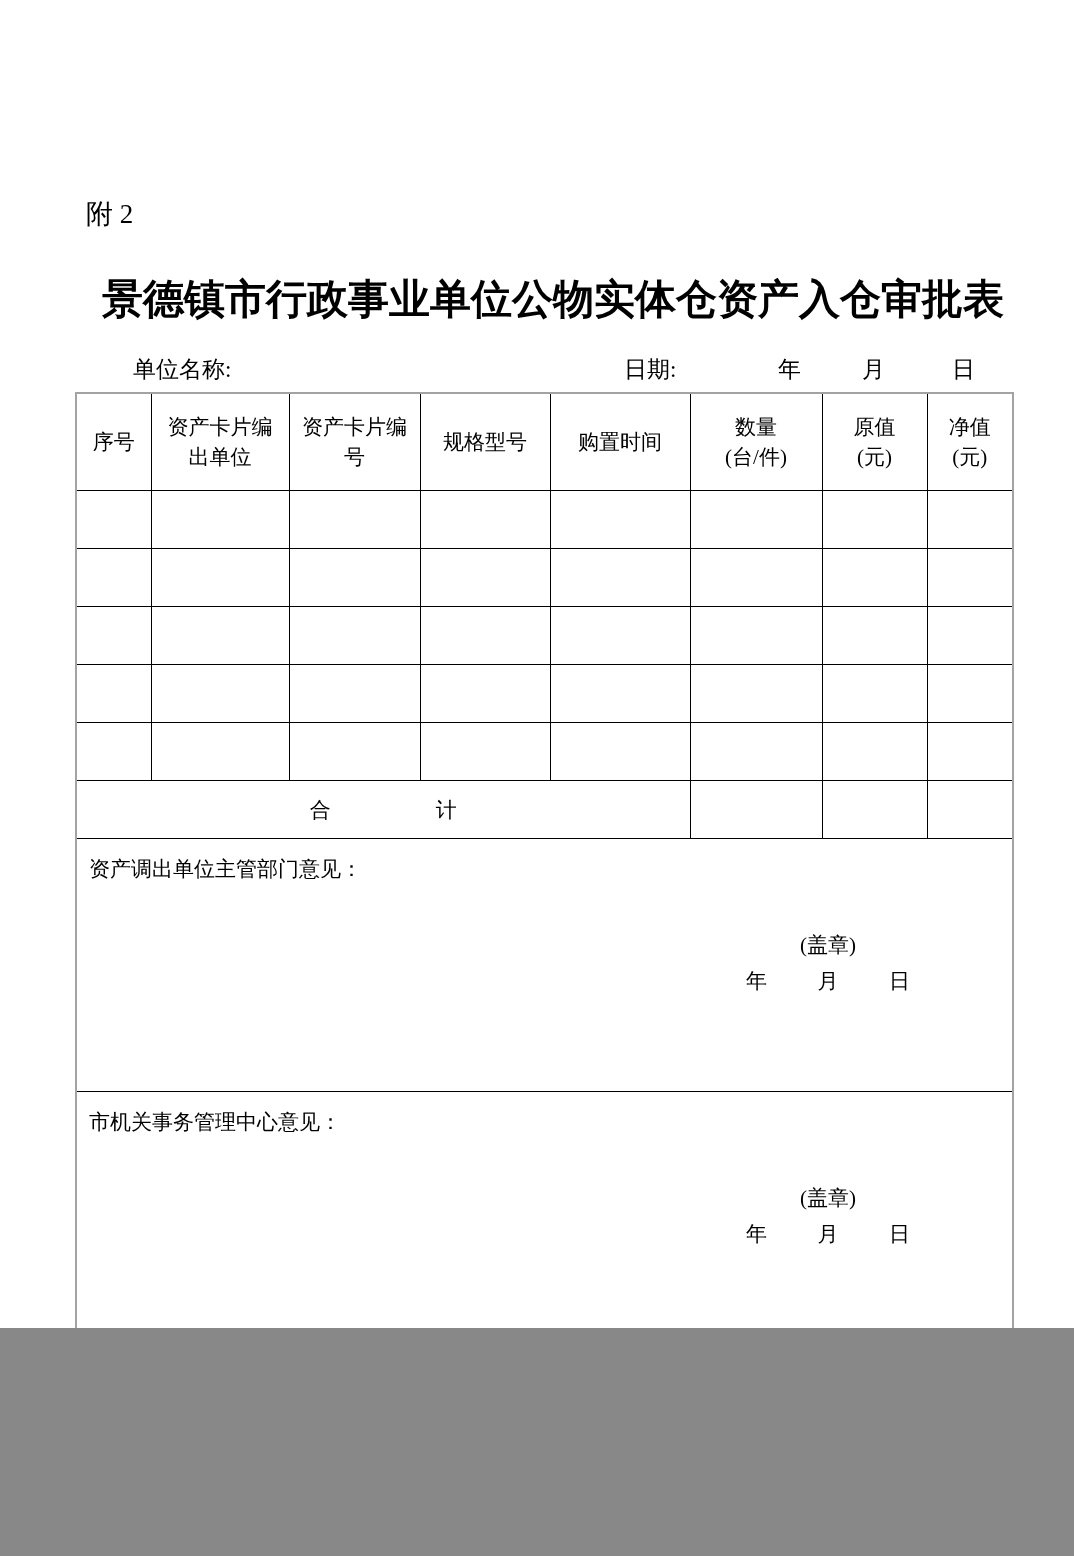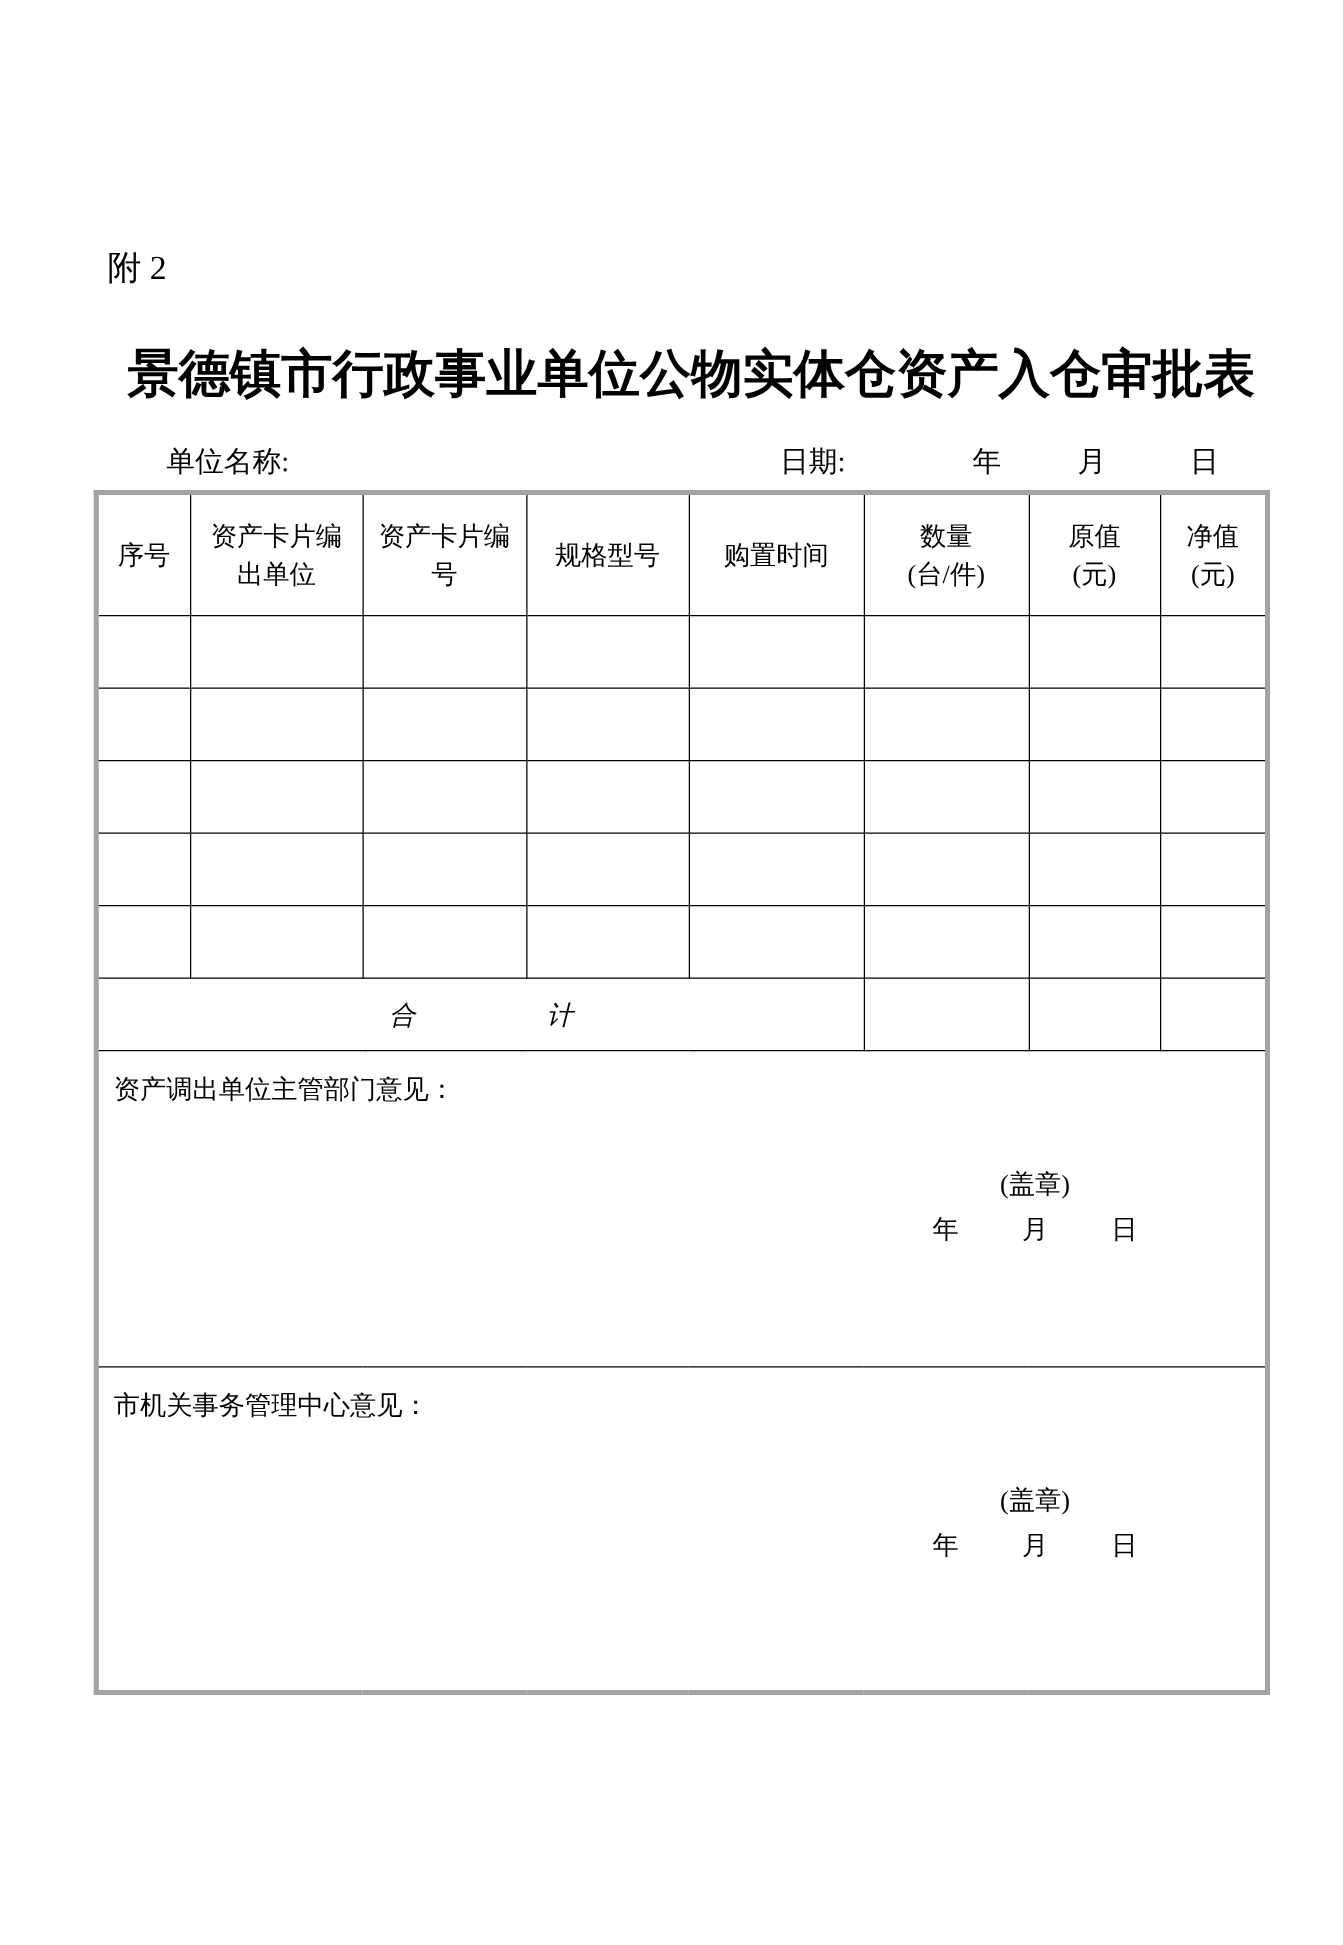--- a/index.html
+++ b/index.html
@@ -1,19 +1,19 @@
 <!DOCTYPE html>
 <html><head>
 <meta charset="utf-8">
 <style>
   html,body { margin:0; padding:0; background:#888; }
   .page {
     position: relative;
     width: 1074px;
-    height: 1556px;
+    height: 1328px;
     margin: 0 auto;
     background: #ffffff;
     color: #000000;
     font-family: "Liberation Serif", "DejaVu Serif", serif;
     overflow: hidden;
   }
   .attachment-label {
     position: absolute;
     left: 86px;
     top: 198px;
@@ -46,34 +46,34 @@
   .date-month      { left: 862px; }
   .date-day        { left: 952px; }
 
   table.asset-table {
     position: absolute;
     left: 75px;
     top: 392px;
     width: 937px;
     border-collapse: collapse;
     table-layout: fixed;
-    border: 4px solid #a3a3a3;
+    border: 2px solid #a3a3a3;
     font-size: 21px;
   }
   .asset-table th, .asset-table td {
     border: 1px solid #000;
     padding: 0;
     text-align: center;
     vertical-align: middle;
     font-weight: normal;
     overflow: hidden;
   }
   .asset-table thead th { height: 96px; line-height: 30px; }
   .asset-table .data-row td { height: 57px; }
-  .asset-table .total-row td { height: 57px; font-style: italic; }
+  .asset-table .total-row td { height: 57px; }
   .hl:empty { display: none; }
   .total-gap { display: inline-block; width: 105px; }
 
   .asset-table td.section-cell {
     text-align: left;
     vertical-align: top;
     position: relative;
     padding: 16px 12px 0 12px;
     font-size: 21px;
   }

